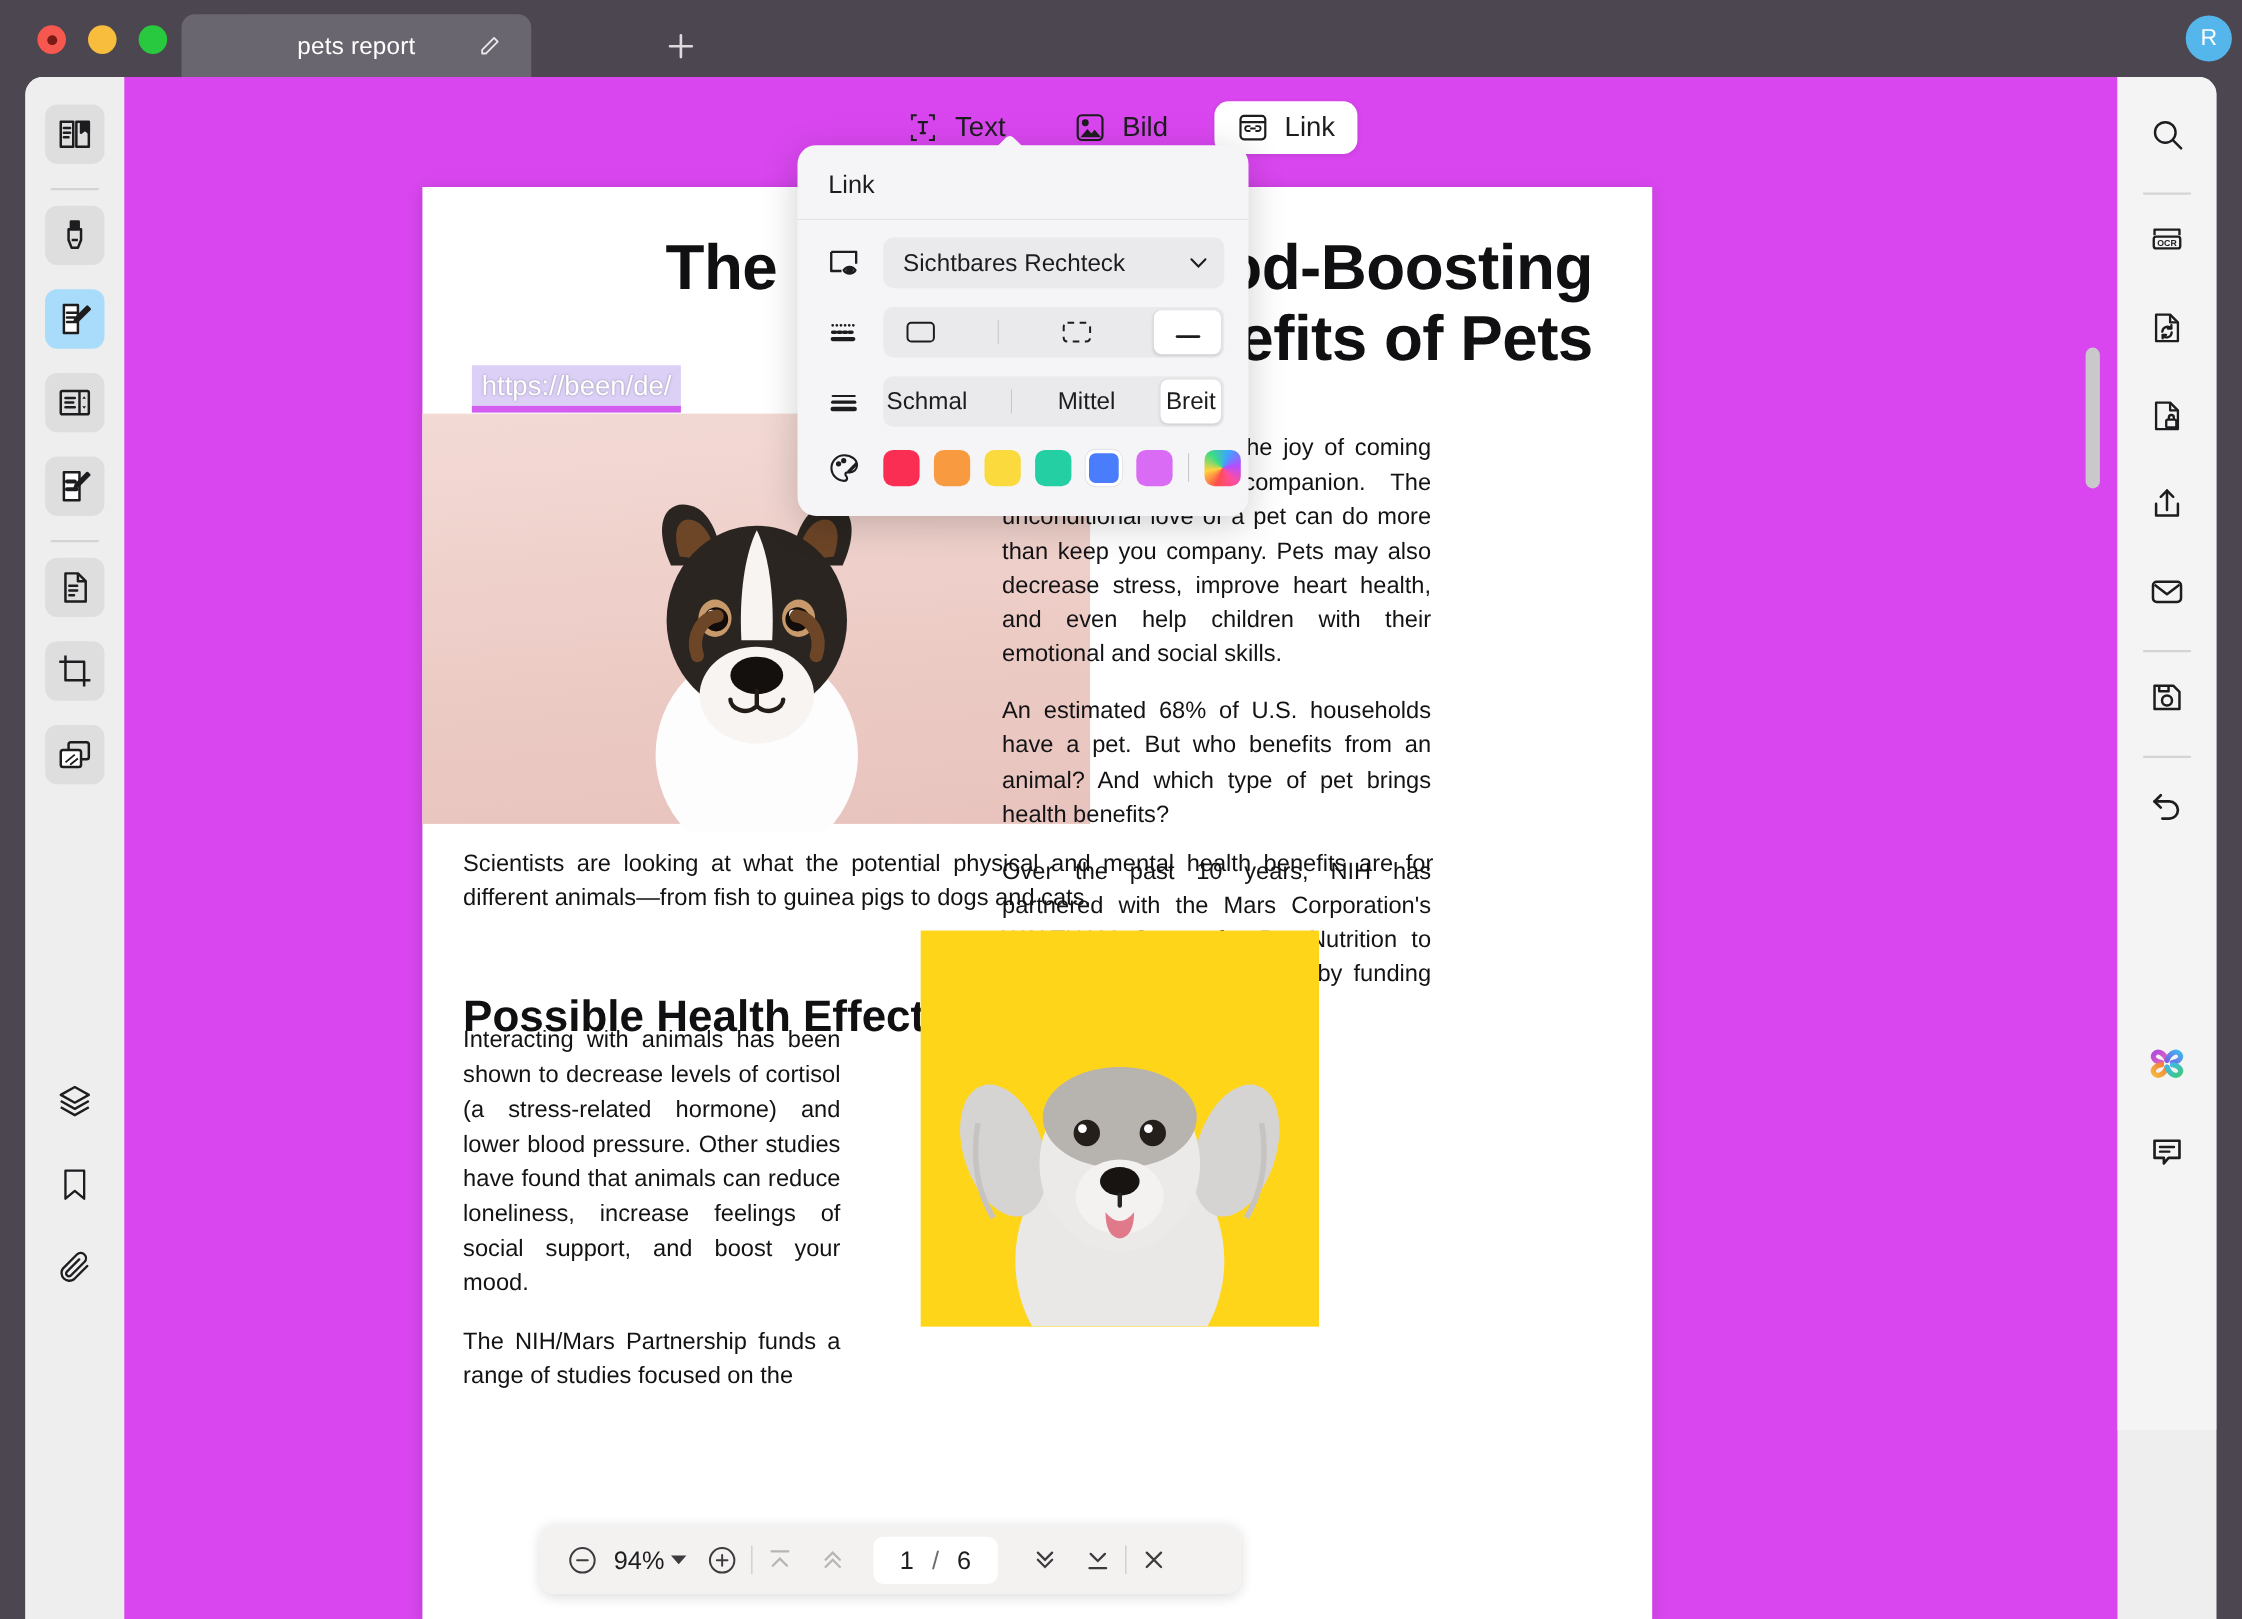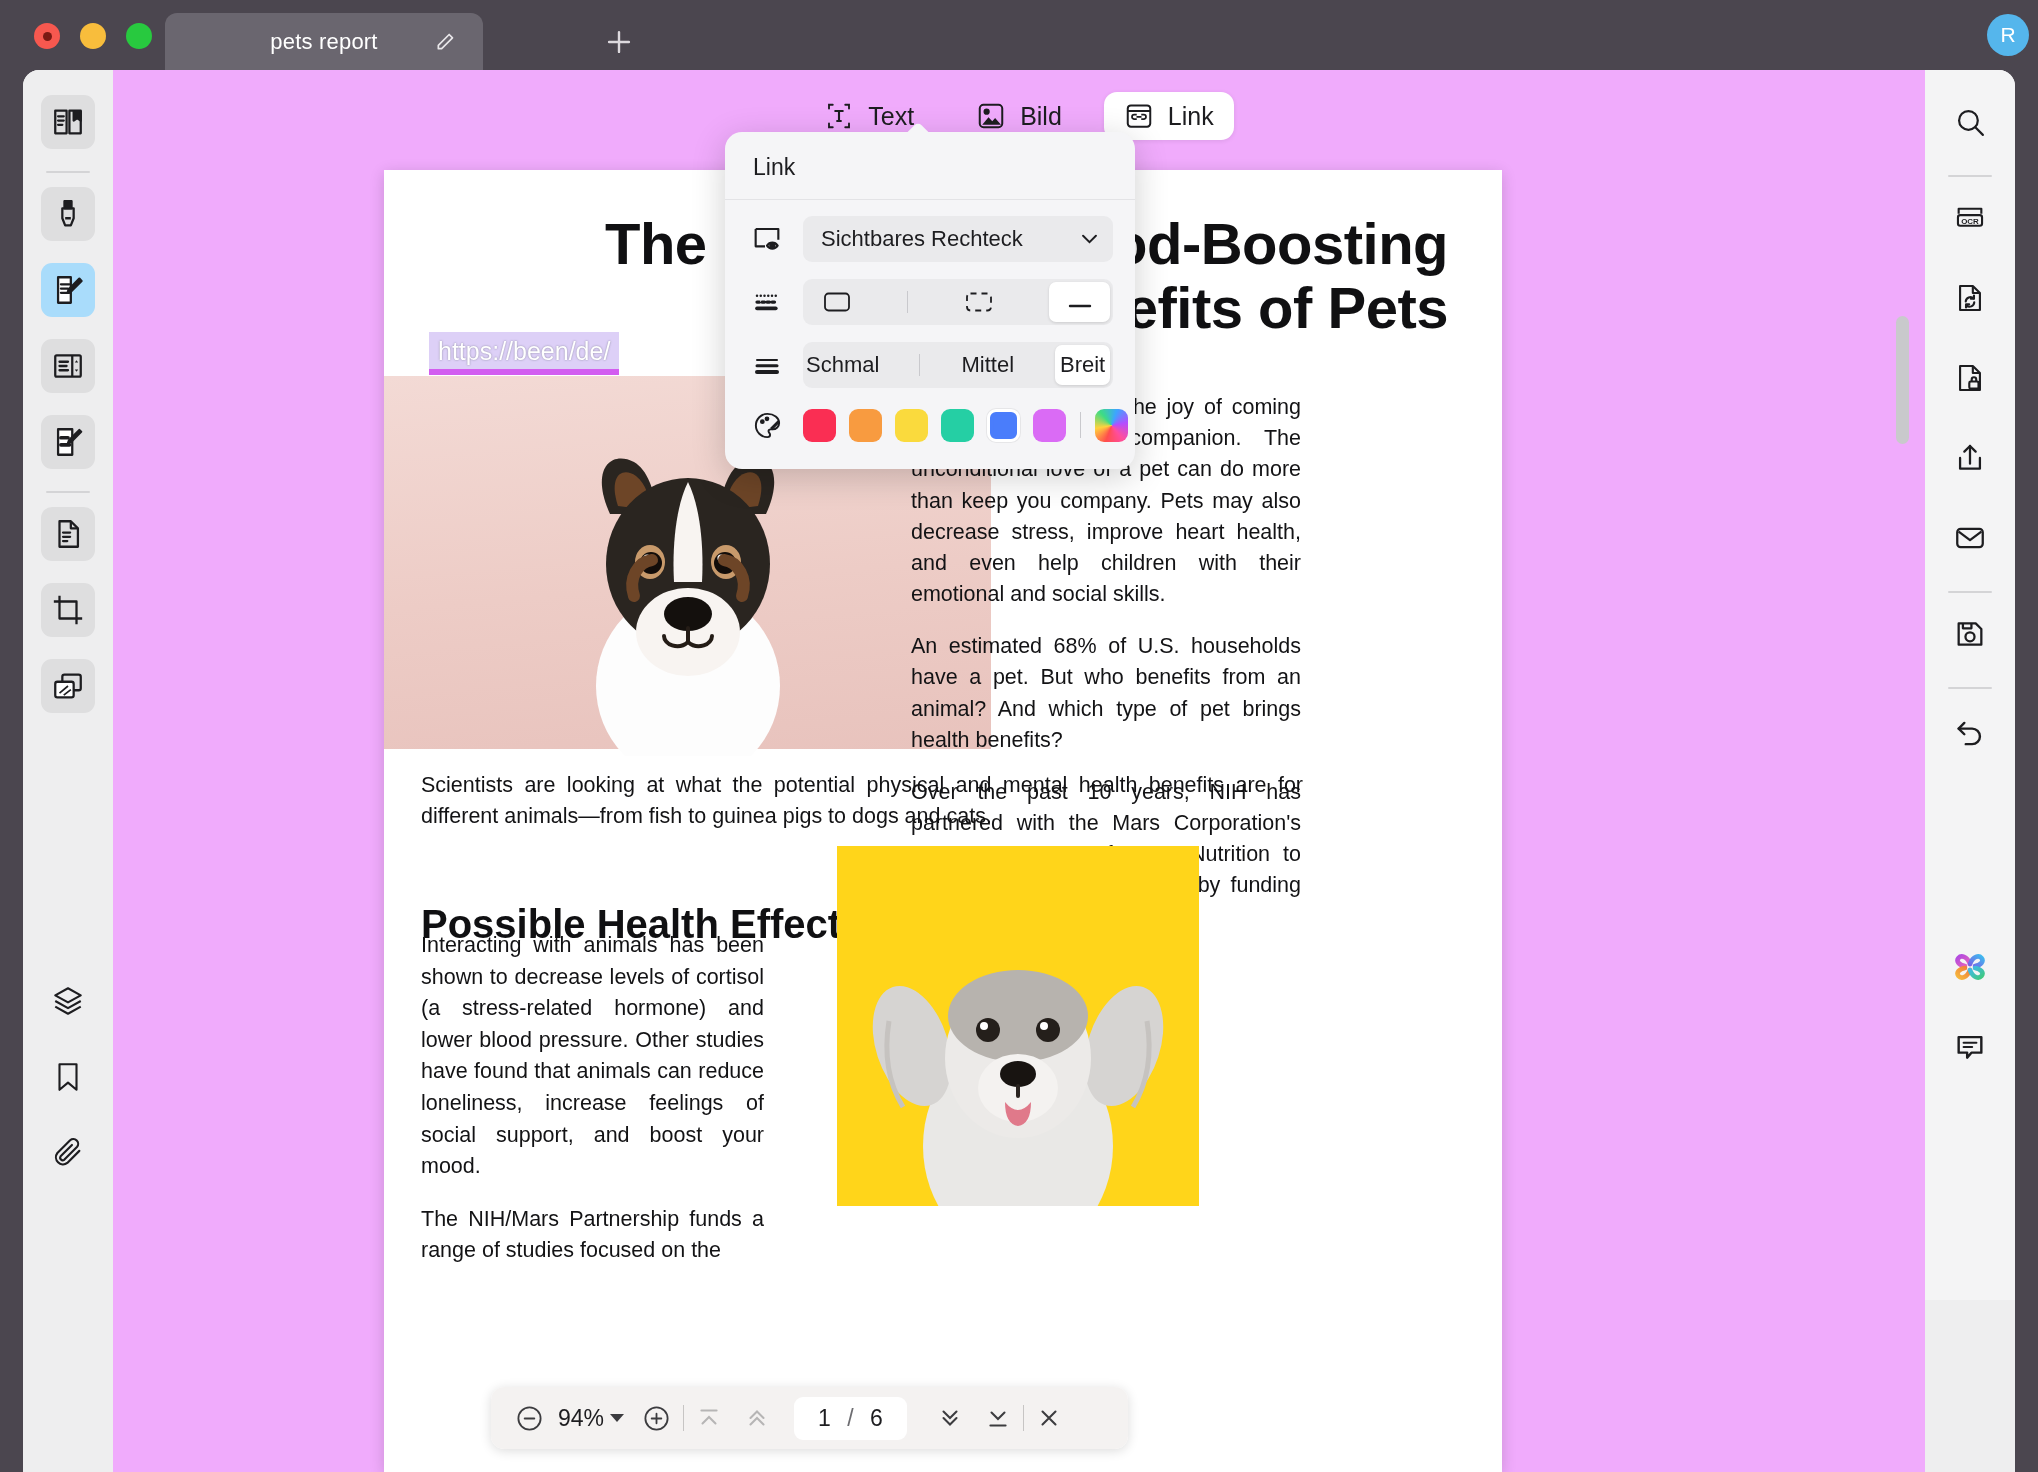--- a/index.html
+++ b/index.html
@@ -41,21 +41,21 @@
   .rail-right { position:absolute; right:0; top:0; width:90px; height:1230px; background:#f4f4f5; }
   .rail-btn { width:54px; height:54px; margin:0 auto; border-radius:11px; display:flex; align-items:center; justify-content:center; position:relative; }
   .rail-btn.shaded { background:#dededf; }
   .rail-btn.active { background:#a9dcfb; }
   .rail-sep { width:44px; height:2px; background:#d4d4d6; margin:14px auto; border-radius:1px; }
   .rail-left .rail-btn { margin-bottom:22px; }
   .rail-right .rail-btn { margin-bottom:26px; }
   .rail-indicator { position:absolute; left:-23px; top:333px; width:44px; height:86px; }
 
   
-  .canvas { position:absolute; left:90px; top:0; right:90px; height:1402px; background:#f0abfc; overflow:hidden; }
+  .canvas { position:absolute; left:90px; top:0; right:90px; height:1402px; background:#d946ef; overflow:hidden; }
 
   
   .toolbar { position:absolute; left:0; right:0; top:22px; display:flex; justify-content:center; gap:22px; z-index:40; }
   .pill { display:flex; align-items:center; gap:14px; padding:9px 20px; border-radius:13px; font-size:25px; color:#1d1d20; }
   .pill.sel { background:#ffffff; box-shadow:0 1px 5px rgba(0,0,0,.09); }
   #page-sheet {
     position:absolute; left:271px; top:100px; width:1118px; height:1302px;
     background:#ffffff; box-shadow:0 3px 14px rgba(0,0,0,.16);
   }
   .doc-title { position:absolute; left:0; right:0; top:42px; text-align:right; padding-right:54px;

